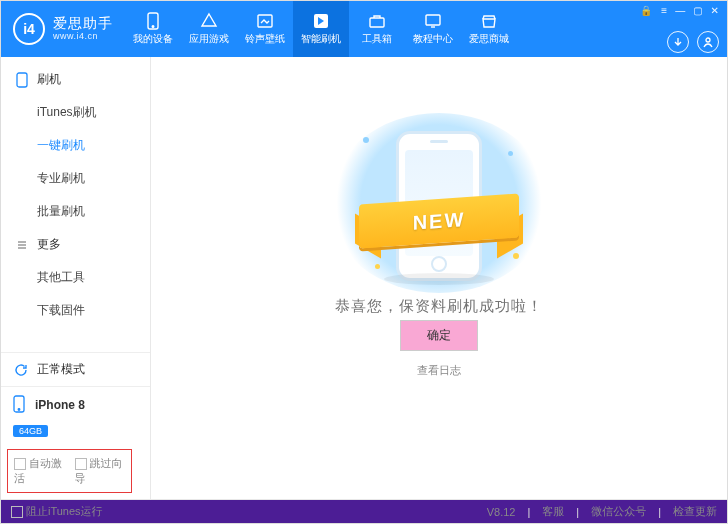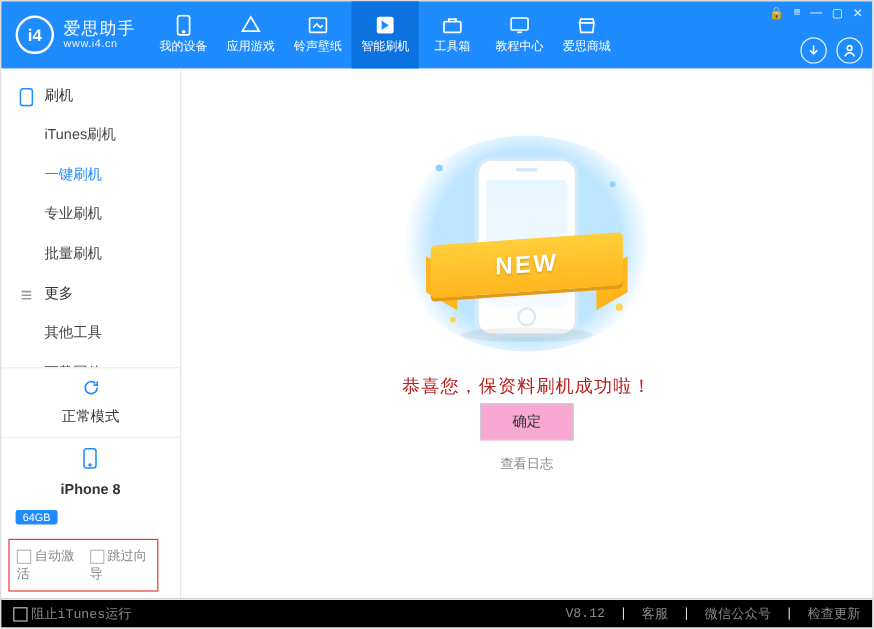--- a/index.html
+++ b/index.html
@@ -20,27 +20,27 @@
   .top-actions { display: flex; flex-direction: column; justify-content: space-between; padding: 4px 8px 4px 4px; }
   .sysbtns { display: flex; gap: 8px; justify-content: flex-end; font-size: 10px; opacity: .9; }
   .sysbtns span { cursor: pointer; }
   .circle-btns { display: flex; gap: 8px; justify-content: flex-end; }
   .circle-btn { width: 22px; height: 22px; border: 1.4px solid rgba(255,255,255,.9); border-radius: 50%; display: flex; align-items: center; justify-content: center; cursor: pointer; }
 
   
   .middle { flex: 1; display: flex; min-height: 0; }
   .sidebar { width: 150px; border-right: 1px solid #e8e8e8; display: flex; flex-direction: column; }
   .sidebar-scroll { flex: 1; overflow: hidden; padding-top: 6px; }
-  .sec-hdr { display: flex; align-items: flex-end; gap: 8px; padding: 8px 14px; color: #333; font-size: 12px; cursor: pointer; }
+  .sec-hdr { display: flex; align-items: center; gap: 8px; padding: 8px 14px; color: #333; font-size: 12px; cursor: pointer; }
   .sec-hdr .hicon { width: 14px; height: 14px; color: #1e8bff; display: flex; align-items: center; justify-content: center; }
   .sec-hdr.secondary .hicon { color: #999; }
   .sb-item { font-size: 12px; color: #444; padding: 8px 10px 8px 36px; cursor: pointer; }
   .sb-item.active { color: #1e8bff; }
   .side-bottom { border-top: 1px solid #eee; }
-  .mode-row, .device-row { display: flex; align-items: center; gap: 8px; padding: 8px 12px; font-size: 12px; color: #333; flex-direction: column; }
+  .mode-row, .device-row { display: flex; align-items: center; gap: 8px; padding: 8px 12px; font-size: 12px; color: #333; }
   .mode-row { border-bottom: 1px solid #eee; }
   .mode-icon { width: 16px; height: 16px; color: #1e8bff; }
   .device-row { cursor: pointer; flex-wrap: wrap; }
   .device-row .dicon { width: 14px; height: 20px; color: #1e8bff; }
   .cap-badge { width: 100%; }
   .cap-badge span { display:inline-block; background: #1e8bff; color: #fff; font-size: 9px; padding: 1px 6px; border-radius: 2px; }
   .opt-box { border: 1.5px solid #e63a3a; margin: 4px 18px 6px 6px; padding: 6px 6px; display: flex; gap: 10px; font-size: 11px; color: #888; }
   .chk { width: 12px; height: 12px; border: 1px solid #bbb; display: inline-block; vertical-align: middle; margin-right: 3px; }
 
   
@@ -57,26 +57,26 @@
   .phone::before { content:""; position:absolute; top:6px; left:50%; transform:translateX(-50%); width:18px; height:3px; background:#d7e9f7; border-radius:2px; }
   .phone::after { content:""; position:absolute; bottom:6px; left:50%; transform:translateX(-50%); width:12px; height:12px; border:2px solid #d7e9f7; border-radius:50%; }
   .phone .screen { position:absolute; top:16px; bottom:22px; left:6px; right:6px; background: linear-gradient(#e9f5ff,#f5fbff); border-radius:4px; }
   .ribbon { position:absolute; top: 86px; left: 50%; transform: translateX(-50%); width: 160px; height: 44px; }
   .ribbon .band { position:absolute; inset:0; background: linear-gradient(#ffcf3a,#ffb61e); border-radius: 4px; transform: skewY(-4deg); box-shadow: 0 3px 0 #e3991a; }
   .ribbon .tail { position:absolute; top: 22px; width: 26px; height: 30px; background: #ffb61e; }
   .ribbon .tail.l { left: -4px; transform: skewY(30deg); }
   .ribbon .tail.r { right: -4px; transform: skewY(-30deg); }
   .ribbon .txt { position:absolute; inset:0; display:flex; align-items:center; justify-content:center; font-weight:800; color:#fff; letter-spacing:2px; font-size:20px; transform: skewY(-4deg); text-shadow: 0 1px 2px rgba(0,0,0,.2); }
 
-  .success-text { margin-top: 20px; font-size: 15px; color: #b91c1c; letter-spacing: 1px; }
+  .success-text { margin-top: 4px; font-size: 15px; color: #737373; letter-spacing: 1px; }
   .confirm-btn { margin-top: 4px; padding: 6px 26px; font-size: 12px; border: 1px solid #ccc; background: #f9a8d4; cursor: pointer; color: #333; text-align: right; }
   .log-link { margin-top: 12px; font-size: 11px; color: #888; cursor: pointer; }
 
   
-  .footer { height: 24px; border-top: 1px solid #e8e8e8; background:#000000; display:flex; align-items:center; font-size:11px; color:#888; padding: 0 10px; gap: 8px; font-family: Liberation Mono, monospace; }
+  .footer { height: 24px; border-top: 1px solid #e8e8e8; background:#4c1d95; display:flex; align-items:center; font-size:11px; color:#888; padding: 0 10px; gap: 8px; }
   .footer .sep { color:#ddd; margin: 0 4px; }
   .footer .spacer { flex:1; }
   .footer .flink { cursor:pointer; }
 
   svg { display:block; }
 </style>
 </head>
 <body>
 
 <div class="topbar">

